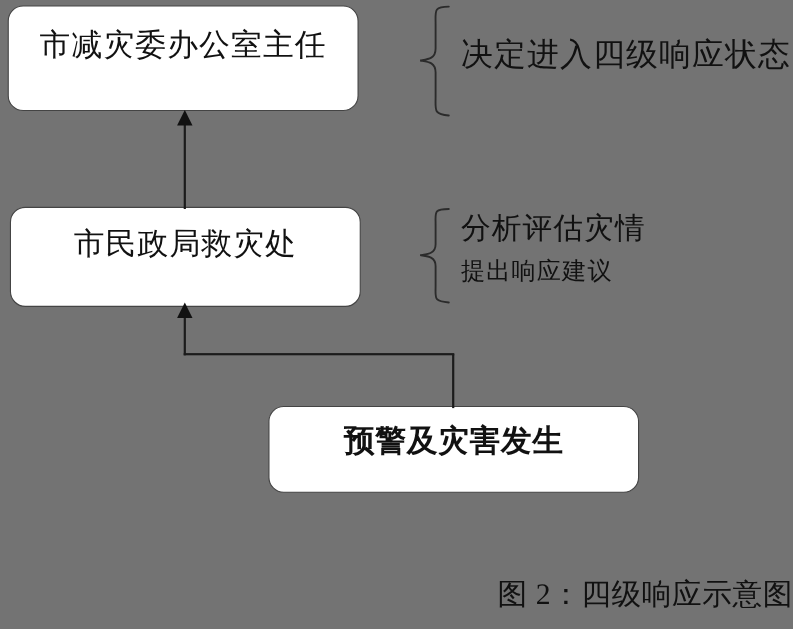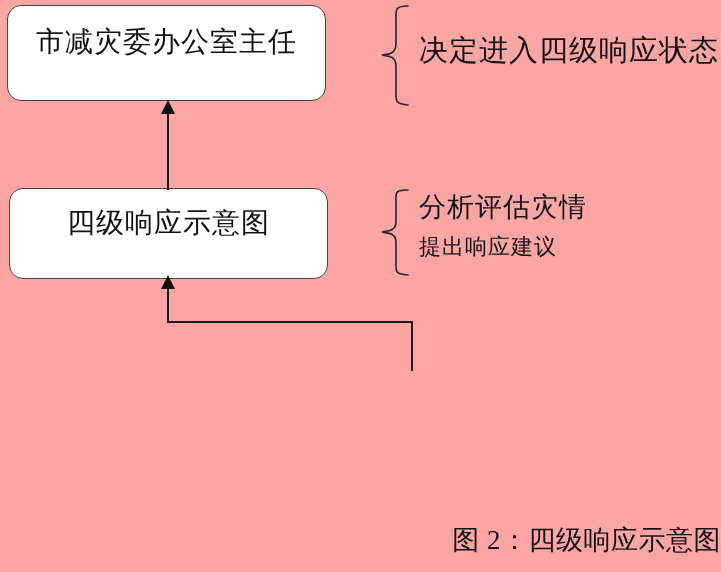--- a/index.html
+++ b/index.html
@@ -4,21 +4,21 @@
 <style>
   html, body {
     margin: 0;
     padding: 0;
     background: #ffffff;
   }
   #page {
     position: relative;
     width: 721px;
     height: 572px;
-    background: #fca5a5;
+    background: #737373;
     overflow: hidden;
     font-family: "Liberation Serif", "DejaVu Serif", serif;
     color: #1a1a1a;
   }
 
   
   .node-box {
     position: absolute;
     box-sizing: border-box;
     border: 1.4px solid #444444;
@@ -116,23 +116,26 @@
 </head>
 <body>
 
 <div id="page">
 
   <div class="node-box" id="box-top">
     <div class="node-label">市减灾委办公室主任</div>
   </div>
 
   <div class="node-box" id="box-mid">
-    <div class="node-label">四级响应示意图</div>
+    <div class="node-label">市民政局救灾处</div>
   </div>
 
+  <div class="node-box" id="box-bottom">
+    <div class="node-label bold">预警及灾害发生</div>
+  </div>
 
   <div class="conn conn-v" id="stem-mid-top"></div>
   <div class="arrowhead-up" id="arrow-mid-top"></div>
 
   <div class="conn conn-v" id="stem-bot-up"></div>
   <div class="conn conn-h" id="run-bot-left"></div>
   <div class="conn conn-v" id="stem-left-up"></div>
   <div class="arrowhead-up" id="arrow-bot-mid"></div>
 
   <div class="brace" style="left:362px; top:4px;">

